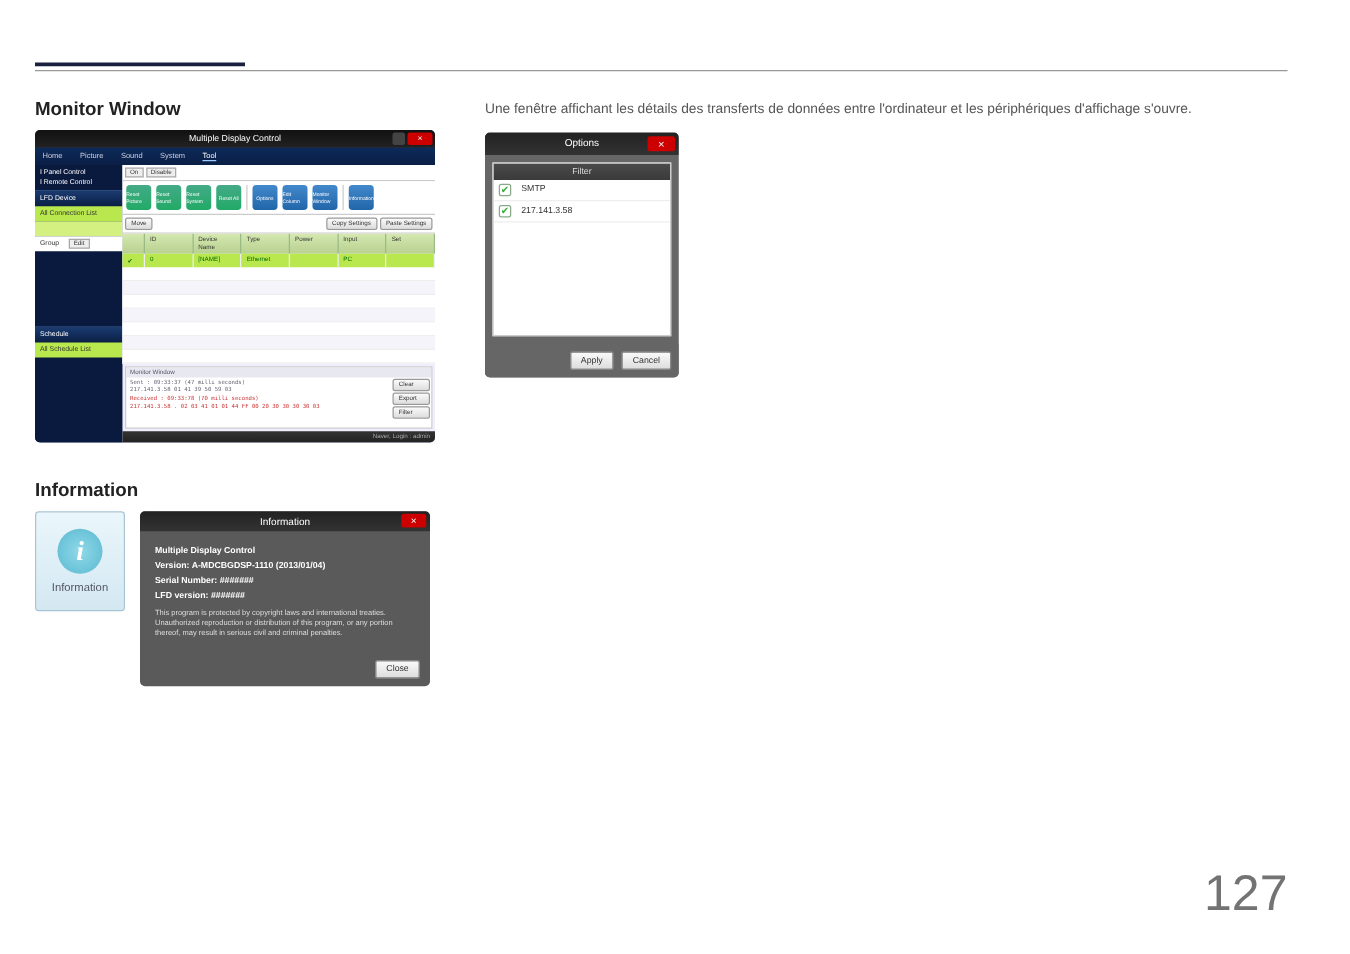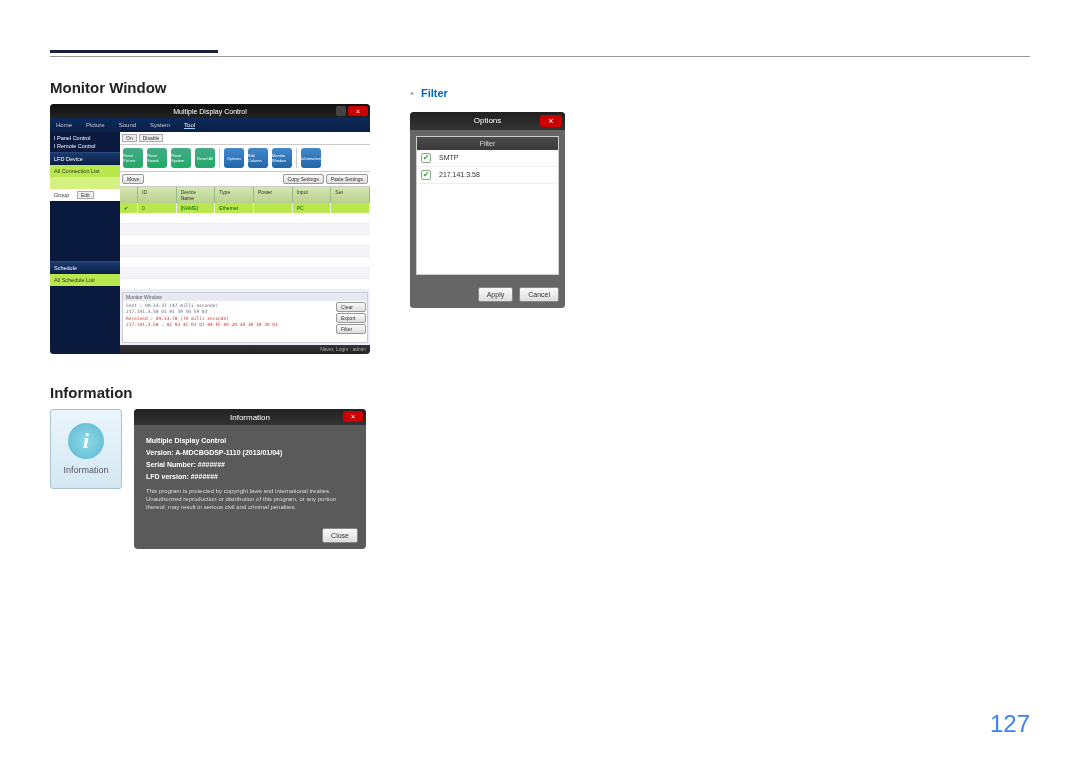--- a/index.html
+++ b/index.html
@@ -1,27 +1,27 @@
 <!DOCTYPE html>
 <html><head>
 <meta charset="utf-8">
 <style>
 *{margin:0;padding:0;box-sizing:border-box}
 body{font-family:Arial,Helvetica,sans-serif;width:1080px;height:763px;background:#fff;color:#333;position:relative}
-.page{padding:50px 50px 20px 50px}
+.page{padding:50px 50px 20px 28px}
 .top-rule{height:3px;background:#1a2040;width:168px;margin-bottom:3px}
 .full-rule{height:1px;background:#999;width:100%;margin-bottom:22px}
 .content-row{display:flex;gap:30px;margin-bottom:30px}
 .left-col{width:330px}
 .right-col{flex:1}
 h2{font-size:15px;font-weight:bold;color:#222;margin-bottom:2px}
 .desc{font-size:11px;color:#555;line-height:1.5}
 .bullet{color:#aaa;margin-right:4px}
 .filter-label{color:#0066c7;font-weight:bold;font-size:11px}
-.page-num{position:absolute;right:50px;bottom:25px;font-size:24px;color:#3b82f6;font-weight:300}
+.page-num{position:absolute;right:50px;bottom:25px;font-size:40px;color:#737373;font-weight:300}
 
 
 .mdc-app{width:320px;height:250px;background:#2a3a5e;border-radius:4px;overflow:hidden;font-size:6px;color:#333;margin-top:8px}
 .mdc-titlebar{background:linear-gradient(#111,#222);color:#fff;height:14px;display:flex;align-items:center;justify-content:center;position:relative;font-size:7px}
 .mdc-close{position:absolute;right:2px;top:2px;width:20px;height:10px;background:#c00;border-radius:2px;display:flex;align-items:center;justify-content:center;color:#fff;font-size:7px}
 .mdc-min{position:absolute;right:24px;top:2px;width:10px;height:10px;background:#444;border-radius:2px}
 .mdc-nav{background:linear-gradient(#0d2a5a,#0a1f45);height:14px;display:flex;align-items:center;padding:0 6px;gap:14px;color:#ccd}
 .mdc-nav span.active{color:#fff;border-bottom:1px solid #9cf}
 .mdc-body{display:flex;height:calc(100% - 28px)}
 .mdc-sidebar{width:70px;background:#0a1a3f;color:#fff;font-size:5.5px}
@@ -206,24 +206,21 @@
                 </div>
               </div>
             </div>
             <div class="mdc-footer">Naver, Login : admin</div>
           </div>
         </div>
       </div>
     </div>
 
     <div class="right-col">
-      <p class="desc" style="margin-top:6px">
-        <span class="bullet">•</span>
-        <span class="filter-label">Filter</span>
-      </p>
+      <p class="desc">Une fenêtre affichant les détails des transferts de données entre l'ordinateur et les périphériques d'affichage s'ouvre.</p>
 
       <div class="opt-dialog">
         <div class="opt-title">
           <span>Options</span>
           <div class="opt-close">×</div>
         </div>
         <div class="opt-body">
           <div class="opt-header">Filter</div>
           <div class="opt-row">
             <div class="opt-check">✔</div>

